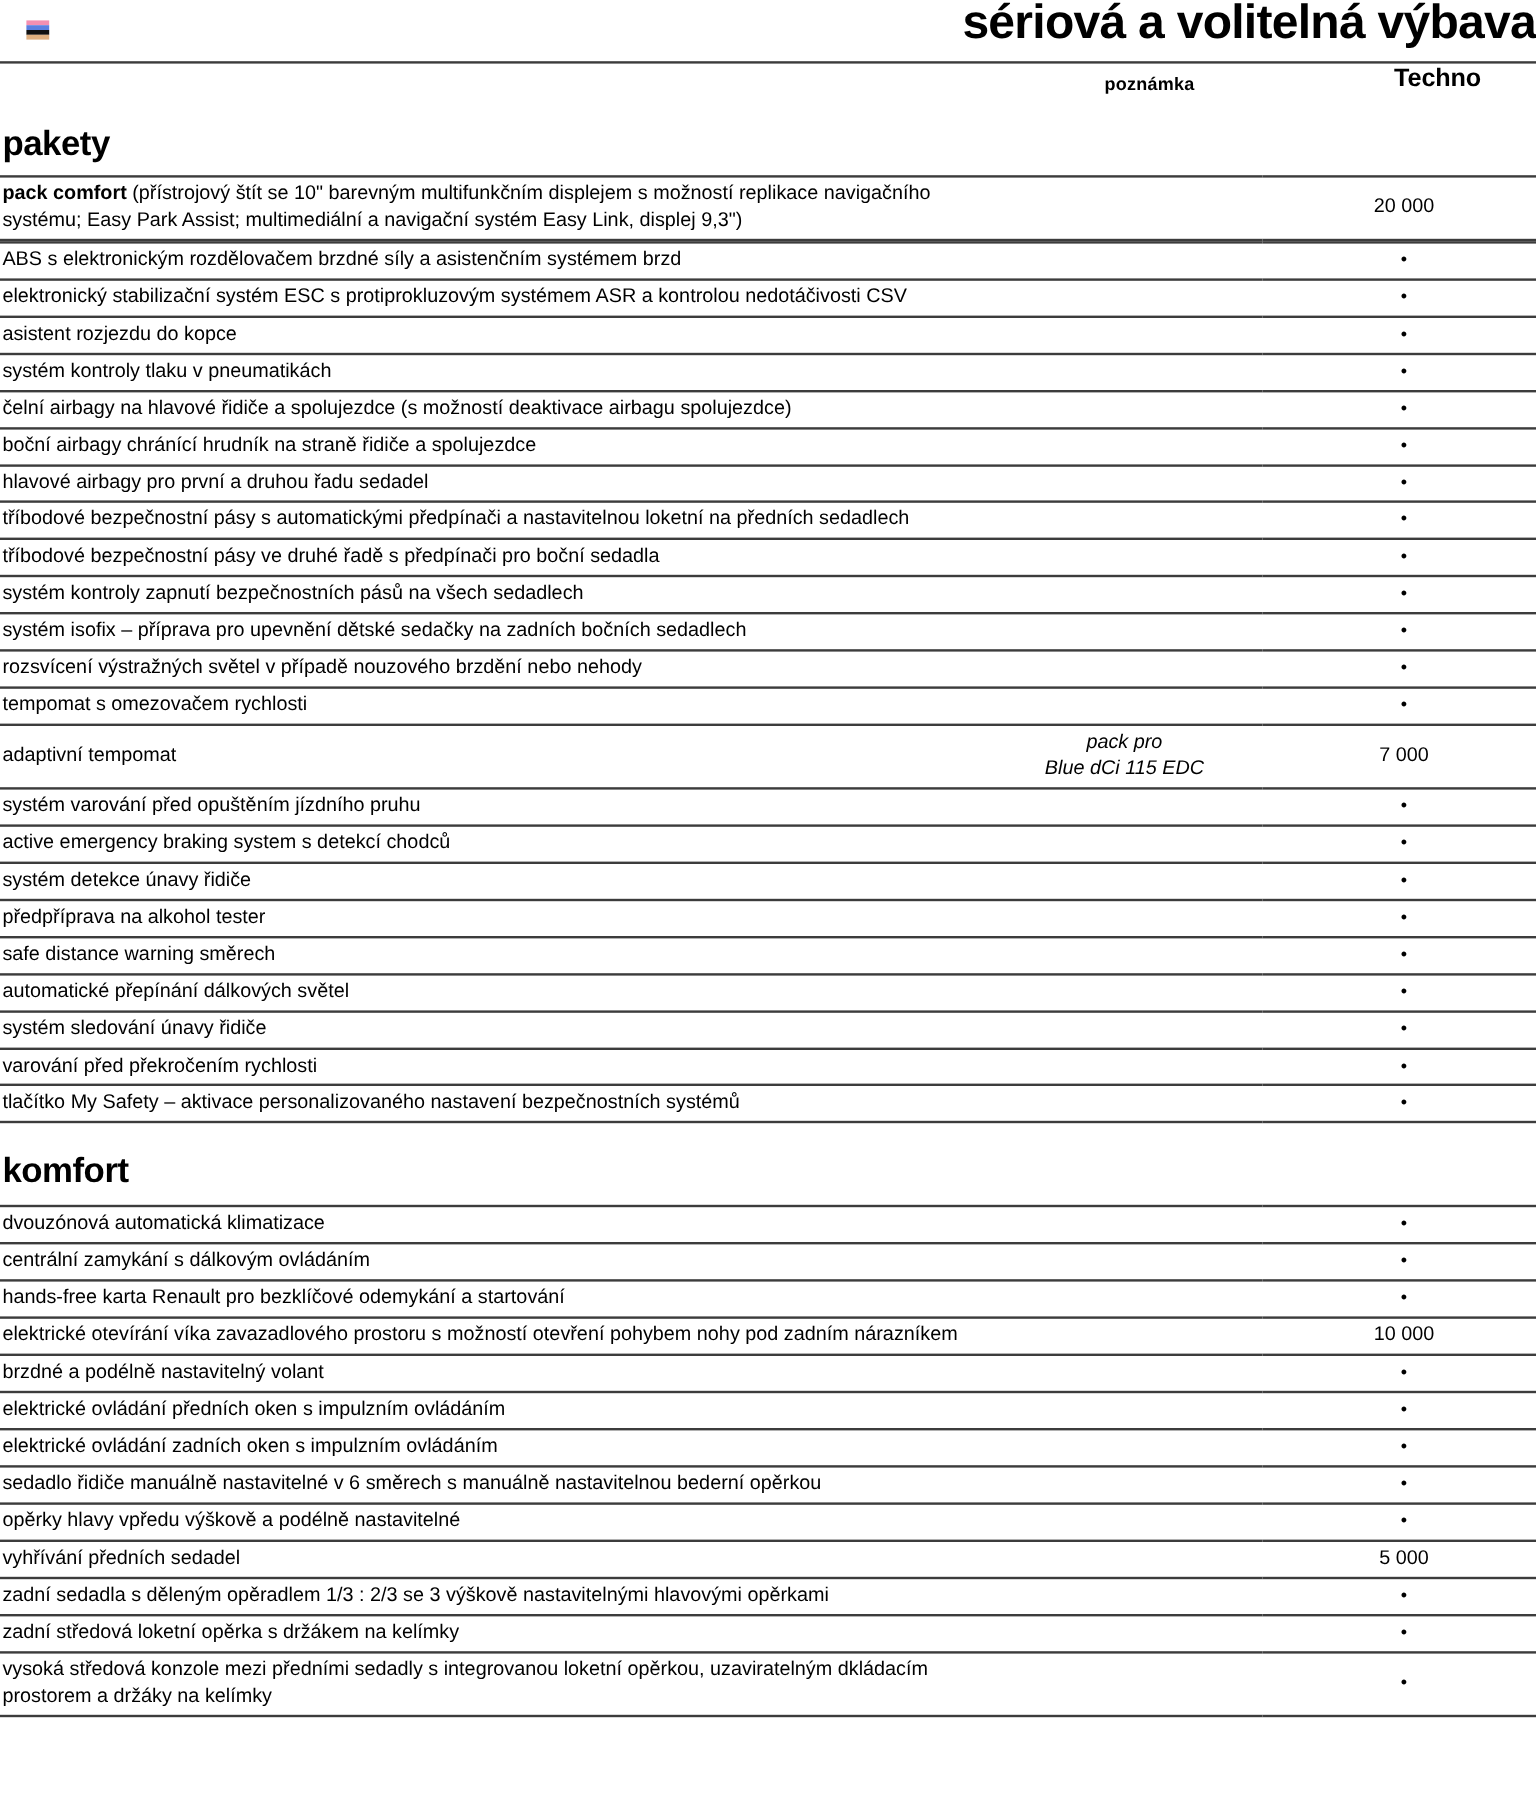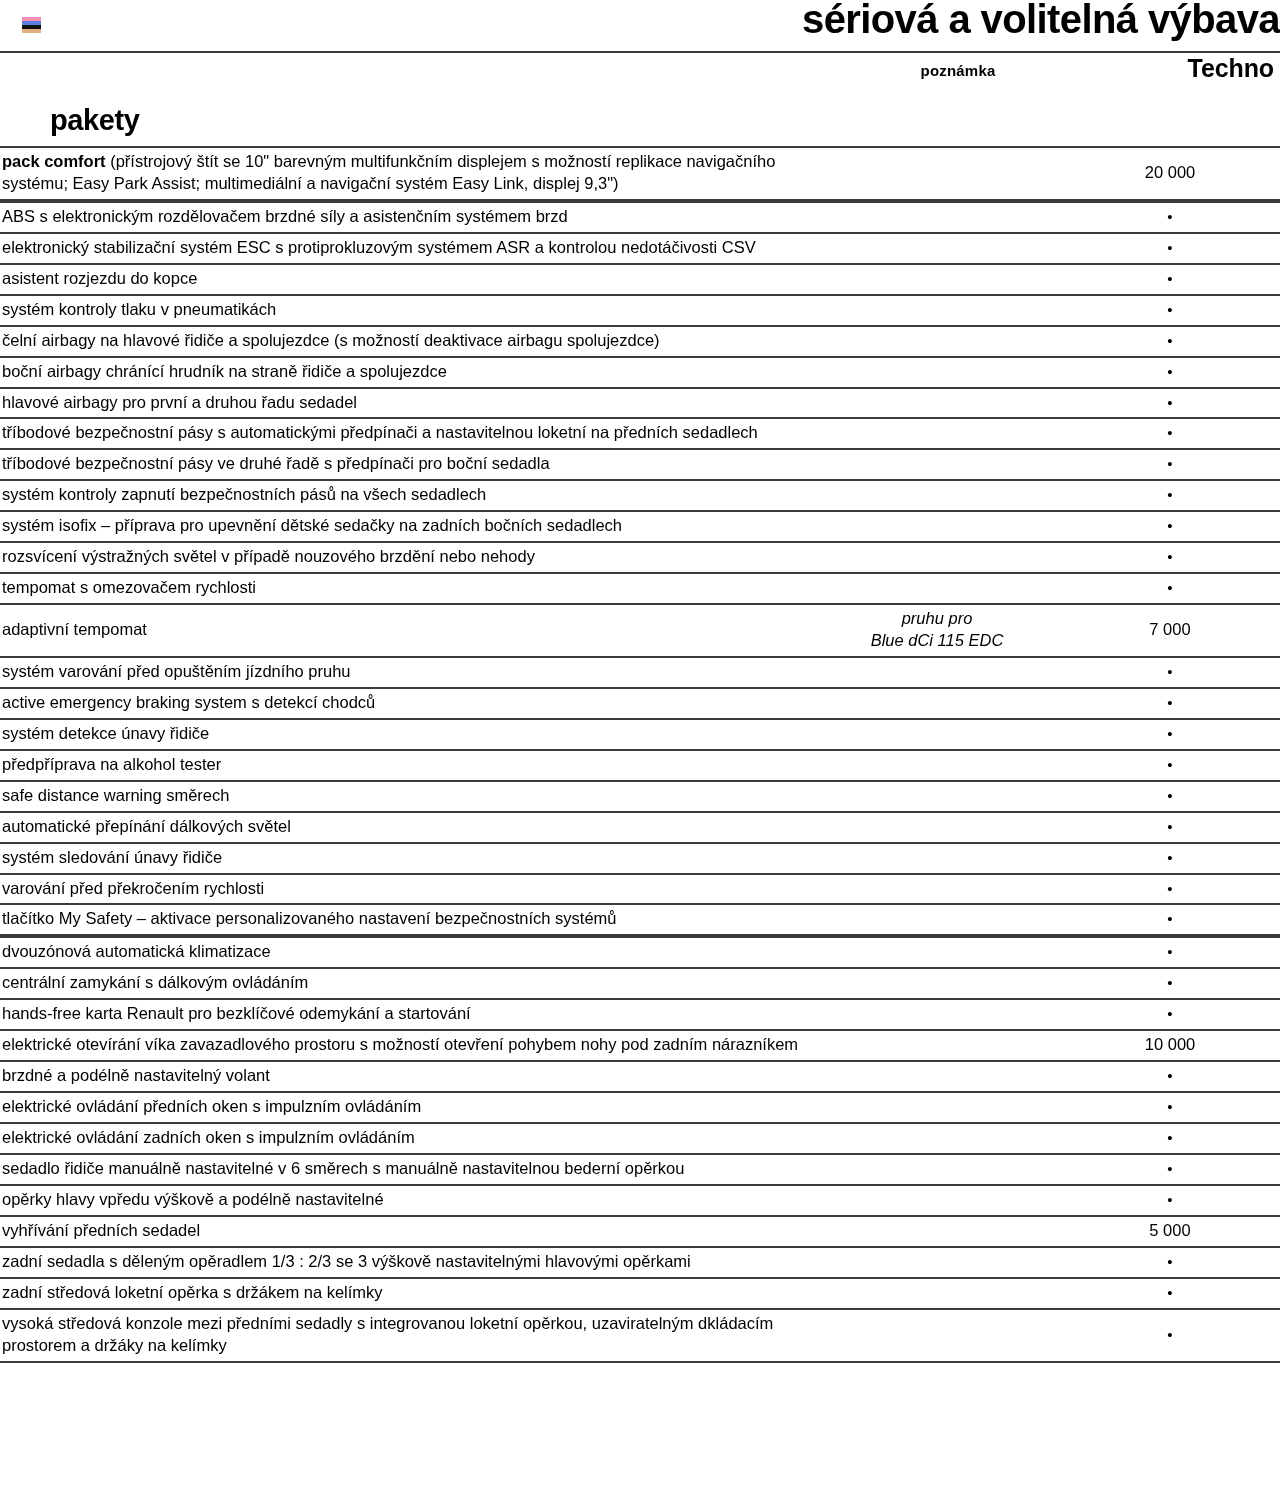--- a/index.html
+++ b/index.html
@@ -66,35 +66,35 @@
     text-align: center;
     font-size: 15px;
     font-weight: 700;
     letter-spacing: 0.2px;
   }
   .col-head-trim {
     position: absolute;
     left: 1098px;
     width: 152px;
     top: 14px;
-    text-align: right;
-    font-size: 25px;
+    text-align: center;
+    font-size: 21px;
     font-weight: 700;
     letter-spacing: -0.1px;
   }
 
   
   .section-title {
     font-size: 29px;
     font-weight: 700;
     letter-spacing: -0.4px;
     line-height: 1.0;
     padding: 16px 0 11px 2px;
   }
-  .section-title.pakety { padding-top: 8px; margin-left: 48px; }
+  .section-title.pakety { padding-top: 8px; }
   .section-title.komfort { padding-top: 26px; padding-bottom: 13px; }
 
   table.spec {
     width: 100%;
     border-collapse: collapse;
     table-layout: fixed;
   }
   table.spec tr {
     border-top: 2px solid #3c3c3c;
     border-bottom: 2px solid #3c3c3c;
@@ -216,21 +216,21 @@
           <td class="c-val dot">•</td>
         </tr>
         <tr>
           <td class="c-feature">tempomat s omezovačem rychlosti</td>
           <td class="c-note"></td>
           <td class="c-val dot">•</td>
         </tr>
         <tr>
           <td class="c-feature">adaptivní tempomat</td>
           <td class="c-note">
-            <div>pruhu pro</div>
+            <div>pack pro</div>
             <div>Blue dCi 115 EDC</div>
           </td>
           <td class="c-val">7 000</td>
         </tr>
         <tr>
           <td class="c-feature">systém varování před opuštěním jízdního pruhu</td>
           <td class="c-note"></td>
           <td class="c-val dot">•</td>
         </tr>
         <tr>
@@ -268,20 +268,21 @@
           <td class="c-note"></td>
           <td class="c-val dot">•</td>
         </tr>
         <tr>
           <td class="c-feature">tlačítko My Safety – aktivace personalizovaného nastavení bezpečnostních systémů</td>
           <td class="c-note"></td>
           <td class="c-val dot">•</td>
         </tr>
       </tbody>
     </table>
+    <div class="section-title komfort">komfort</div>
     <table class="spec">
       <tbody>
         <tr>
           <td class="c-feature">dvouzónová automatická klimatizace</td>
           <td class="c-note"></td>
           <td class="c-val dot">•</td>
         </tr>
         <tr>
           <td class="c-feature">centrální zamykání s dálkovým ovládáním</td>
           <td class="c-note"></td>

